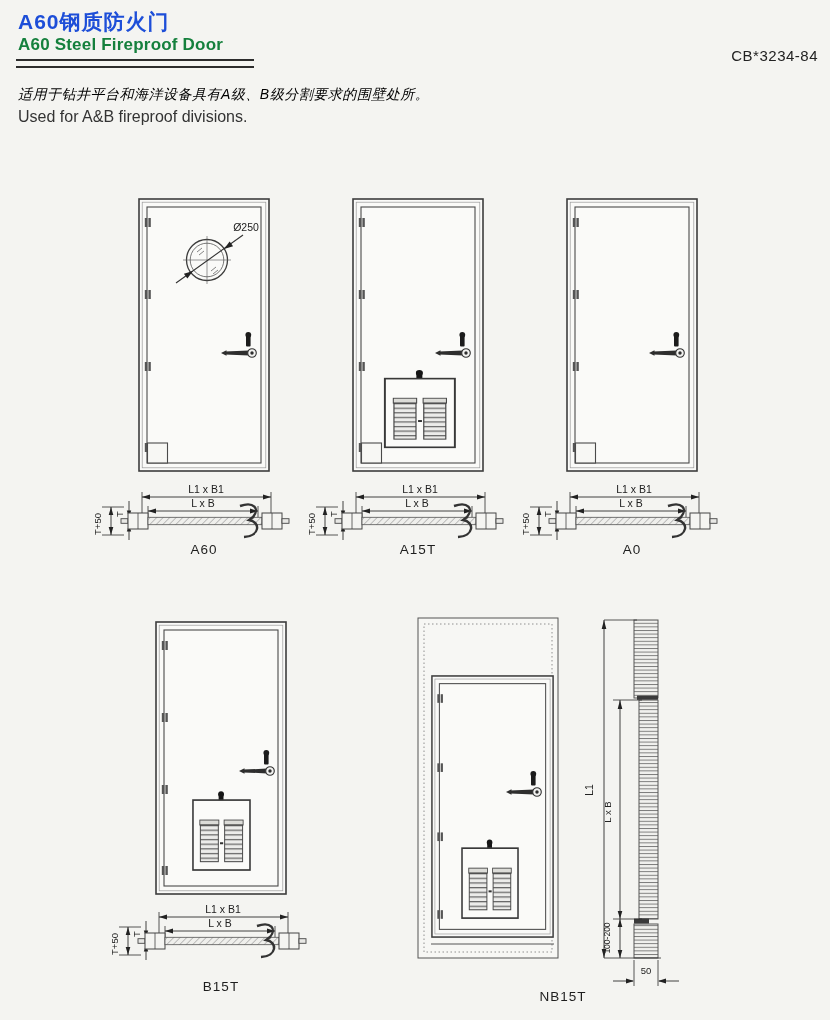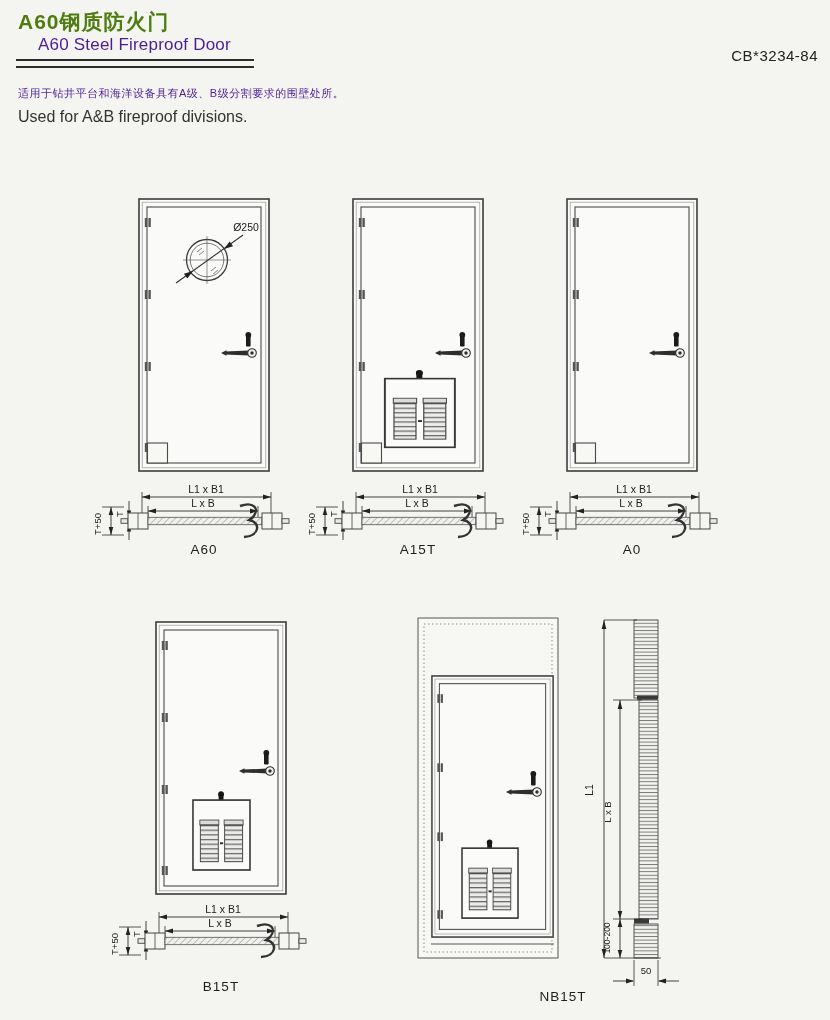--- a/index.html
+++ b/index.html
@@ -1,22 +1,22 @@
 <!DOCTYPE html>
 <html><head>
 <meta charset="utf-8">
 <style>
   html,body{margin:0;padding:0;}
   body{width:830px;height:1020px;background:#f4f4f1;font-family:"Liberation Sans",sans-serif;position:relative;overflow:hidden;}
   .page{position:absolute;inset:0;width:830px;height:1020px;}
-  .hdr-zh{position:absolute;left:18px;top:8px;font-size:21px;font-weight:bold;color:#4d7c0f;letter-spacing:1px;}
-  .hdr-en{position:absolute;left:18px;top:35px;font-size:17px;font-weight:normal;color:#4c1d95;letter-spacing:.2px;margin-left:20px;}
+  .hdr-zh{position:absolute;left:18px;top:8px;font-size:21px;font-weight:bold;color:#1d4ed8;letter-spacing:1px;}
+  .hdr-en{position:absolute;left:18px;top:35px;font-size:17px;font-weight:bold;color:#15803d;letter-spacing:.2px;}
   .hdr-rule{position:absolute;left:16px;top:59px;width:238px;height:5px;border-top:2px solid #2c2c2c;border-bottom:2px solid #2c2c2c;}
   .hdr-code{position:absolute;left:690px;top:47px;width:128px;text-align:right;font-size:15px;color:#222;letter-spacing:.5px;}
-  .intro-zh{position:absolute;left:18px;top:86px;font-size:11px;color:#4c1d95;letter-spacing:.5px;}
+  .intro-zh{position:absolute;left:18px;top:86px;font-size:14px;color:#000000;letter-spacing:.5px;font-style:italic;}
   .intro-en{position:absolute;left:18px;top:108px;font-size:16px;color:#333;}
   svg{position:absolute;left:0;top:0;}
   .dim{font-size:10.5px;fill:#222;font-family:"Liberation Sans",sans-serif;}
   .dim-s{font-size:9.5px;fill:#222;font-family:"Liberation Sans",sans-serif;}
   .dim-xs{font-size:8.5px;fill:#222;font-family:"Liberation Sans",sans-serif;}
   .lbl{font-size:13.5px;fill:#1e1e1e;letter-spacing:1px;font-family:"Liberation Sans",sans-serif;}
 </style>
 </head>
 <body>
 

